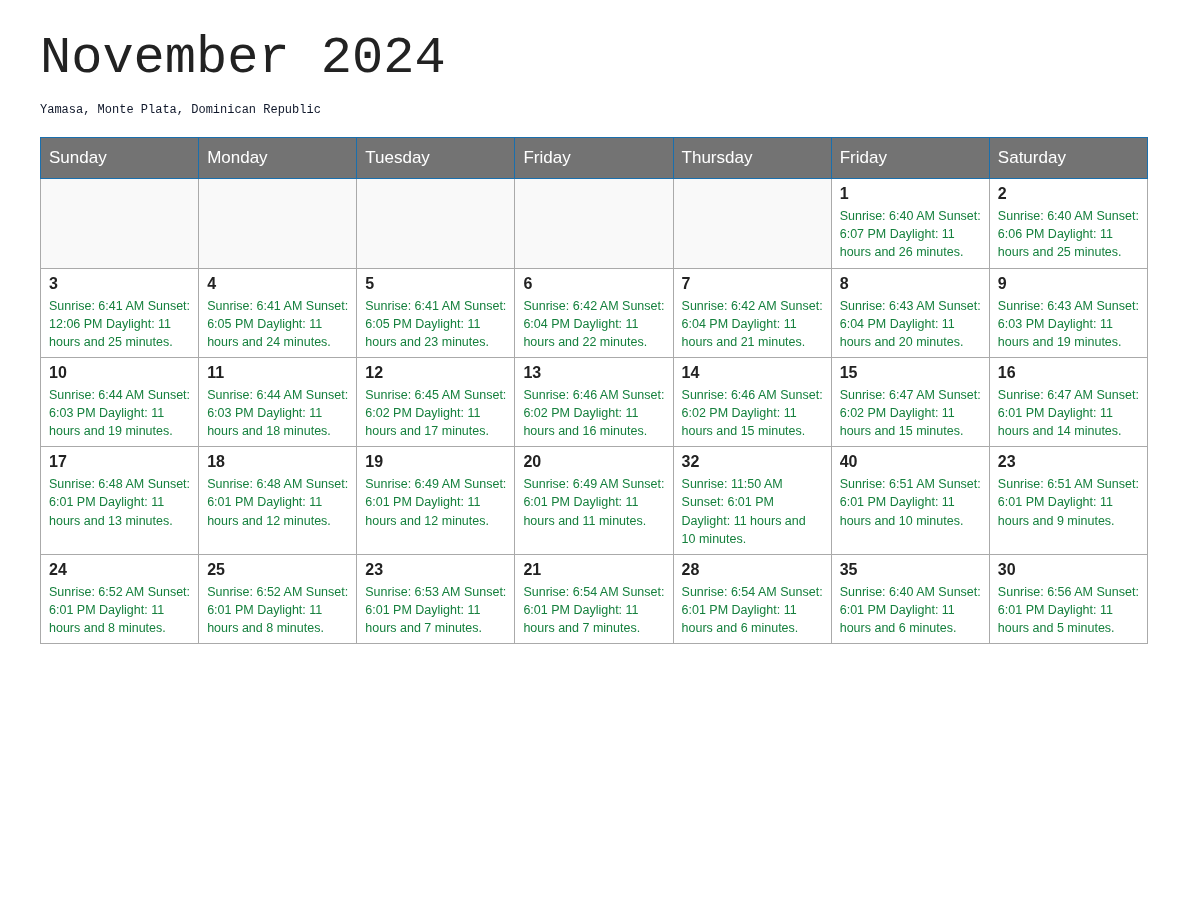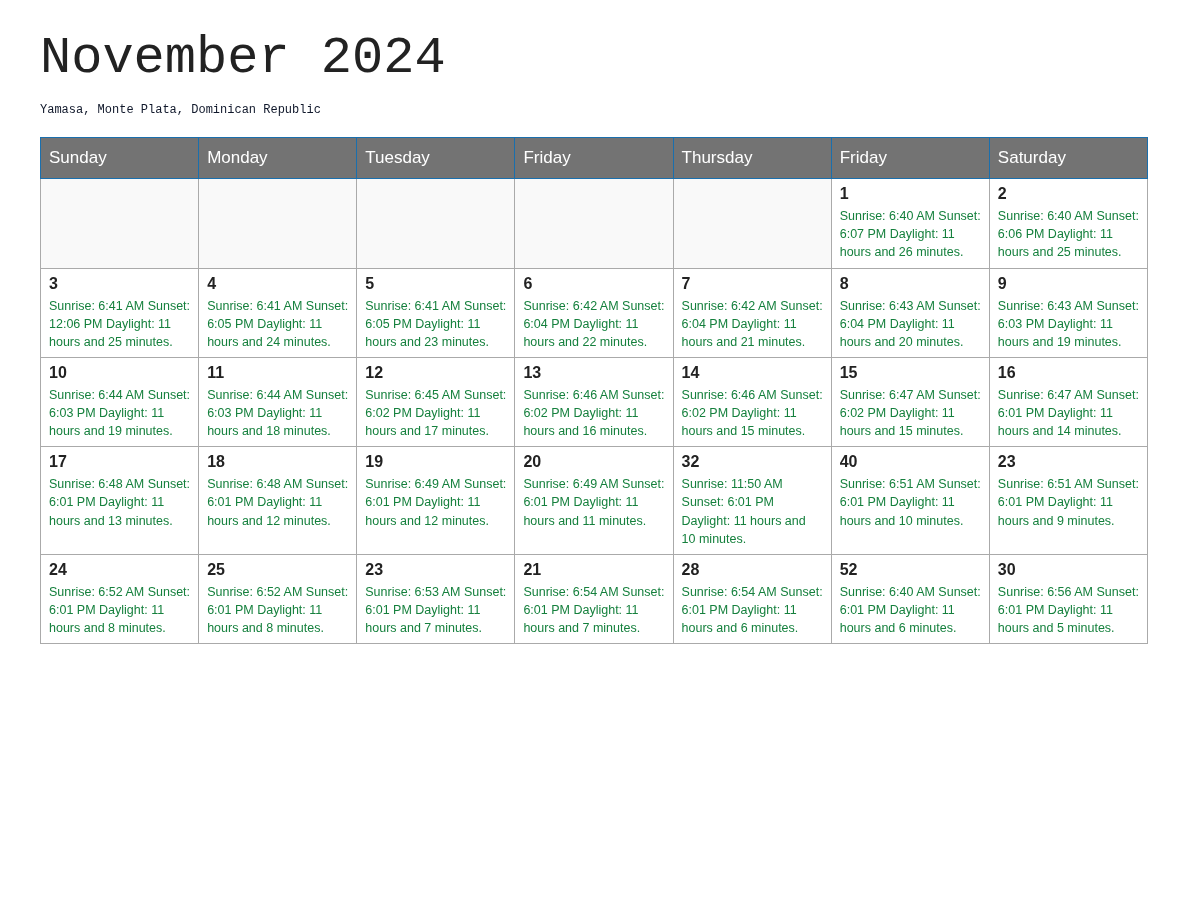--- a/index.html
+++ b/index.html
@@ -280,21 +280,21 @@
 Sunset: 6:01 PM
 Daylight: 11 hours and 7 minutes.</div>
         </td>
         <td>
           <span class="day-number">28</span>
           <div class="day-info">Sunrise: 6:54 AM
 Sunset: 6:01 PM
 Daylight: 11 hours and 6 minutes.</div>
         </td>
         <td>
-          <span class="day-number">52</span>
+          <span class="day-number">35</span>
           <div class="day-info">Sunrise: 6:40 AM
 Sunset: 6:01 PM
 Daylight: 11 hours and 6 minutes.</div>
         </td>
         <td>
           <span class="day-number">30</span>
           <div class="day-info">Sunrise: 6:56 AM
 Sunset: 6:01 PM
 Daylight: 11 hours and 5 minutes.</div>
         </td>

